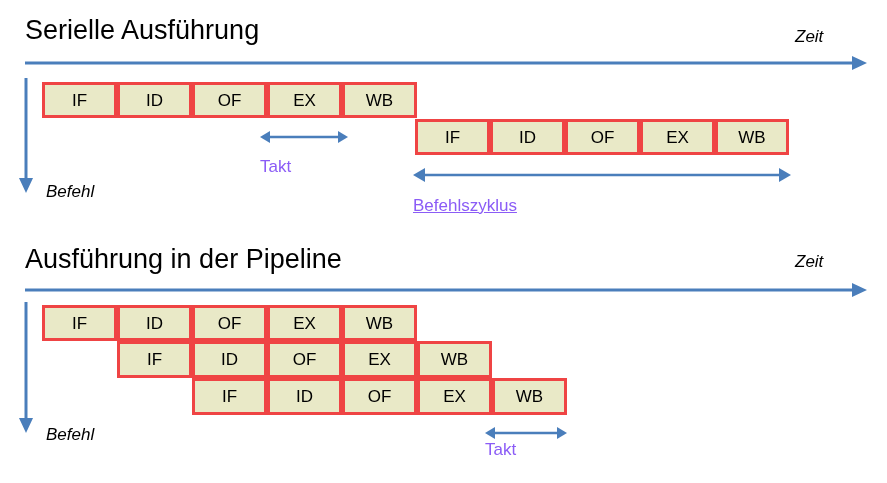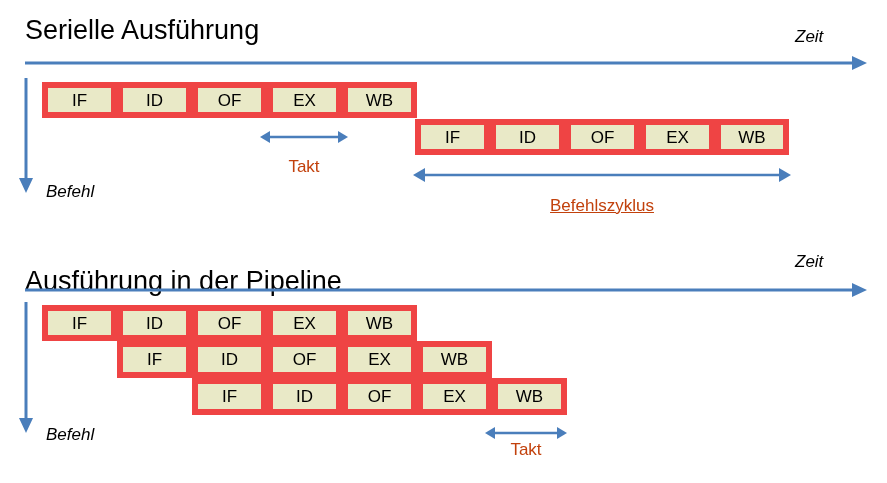--- a/index.html
+++ b/index.html
@@ -36,39 +36,38 @@
     font-size: 17px;
     line-height: 20px;
     color: #000;
     white-space: nowrap;
     font-style: italic;
   }
   .stage-box {
     position: absolute;
     box-sizing: border-box;
     background: #E9E9C7;
-    border: 6px solid #ef4444;
+    border: 3px solid #ef4444;
     font-size: 17px;
     line-height: 1;
     color: #000;
     display: flex;
     align-items: center;
     justify-content: center;
   }
   .arrow-svg {
     position: absolute;
     overflow: visible;
   }
   .caption {
     position: absolute;
     font-size: 17px;
     line-height: 20px;
-    color: #c2410c;
+    color: #8b5cf6;
     white-space: nowrap;
-    text-align: center;
   }
 </style>
 </head>
 <body>
 
 <div class="stage">
 
   <div>
 
     <div class="section-title" style="left:25px; top:15px;">Serielle Ausführung</div>
@@ -109,21 +108,21 @@
     <svg class="arrow-svg" style="left:413px; top:167px;" width="378" height="16">
       <line x1="10" y1="8" x2="368" y2="8" stroke="#4A7EBB" stroke-width="2.5"></line>
       <polygon points="12,1 0,8 12,15" fill="#4A7EBB"></polygon>
       <polygon points="366,1 378,8 366,15" fill="#4A7EBB"></polygon>
     </svg>
     <div class="caption" style="left:413px; top:196px; width:378px;text-decoration:underline;">Befehlszyklus</div>
   </div>
 
   <div>
 
-    <div class="section-title" style="left:25px; top:266px;">Ausführung in der Pipeline</div>
+    <div class="section-title" style="left:25px; top:244px;">Ausführung in der Pipeline</div>
 
     <div class="axis-label" style="left:795px; top:252px;">Zeit</div>
 
     <svg class="arrow-svg" style="left:24px; top:281px;" width="845" height="18">
       <line x1="1" y1="9" x2="828" y2="9" stroke="#4A7EBB" stroke-width="3"></line>
       <polygon points="828,2 843,9 828,16" fill="#4A7EBB"></polygon>
     </svg>
 
     <svg class="arrow-svg" style="left:17px; top:302px;" width="20" height="132">
       <line x1="9" y1="0" x2="9" y2="116" stroke="#4A7EBB" stroke-width="3"></line>

